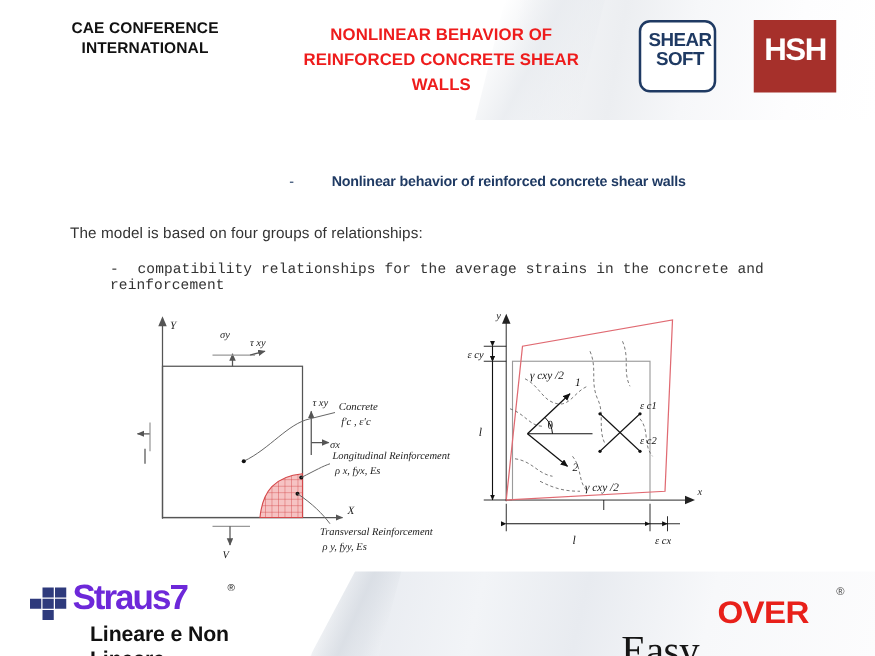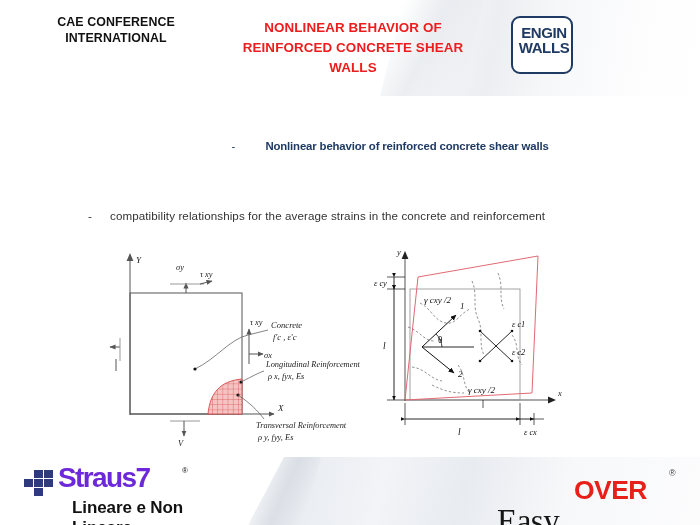--- a/index.html
+++ b/index.html
@@ -71,20 +71,21 @@
   }
   .sub-bullet .dash{display:inline-block;width:34px;text-align:left;font-weight:normal;}
 
   .para{
     position:absolute;left:56px;top:179px;font-size:12.2px;color:#333;
     letter-spacing:.1px;
   }
   .bullet2{
     position:absolute;left:88px;top:209px;font-size:11.6px;color:#333;
     letter-spacing:.1px;
+    font-family:Liberation Mono, monospace;
   }
   .bullet2 .dash{display:inline-block;width:22px;}
 
   
   .fig-left{position:absolute;left:108px;top:243px;width:265px;height:210px;}
   .fig-right{position:absolute;left:372px;top:243px;width:230px;height:210px;}
   .fig-left svg,.fig-right svg{display:block;}
 
   
   .footer-band{
@@ -137,31 +138,35 @@
 
   <div class="conf-block">
     <div class="conf-line b">CAE CONFERENCE</div>
     <div class="conf-line b">INTERNATIONAL</div>
   </div>
 
   <div class="main-title">NONLINEAR BEHAVIOR OF REINFORCED CONCRETE SHEAR WALLS</div>
 
   <div class="logo-enginsoft">
     <div class="es-txt">
-      <span>ENGIN</span>
-      <span>WALLS</span>
+      <span>SHEAR</span>
+      <span>SOFT</span>
     </div>
   </div>
 
+  <div class="logo-hsh">
+    <div class="hsh-txt">HSH</div>
+  </div>
 
 
   <div class="sub-bullet">
     <span class="dash">-</span><span>Nonlinear behavior of reinforced concrete shear walls</span>
   </div>
 
+  <div class="para">The model is based on four groups of relationships:</div>
 
   <div class="bullet2">
     <span class="dash">-</span><span>compatibility relationships for the average strains in the concrete and reinforcement</span>
   </div>
 
   <div class="fig-left">
     <svg width="265" height="210" viewBox="0 0 265 210" xmlns="http://www.w3.org/2000/svg">
       <defs>
         <marker id="ahS" markerWidth="7" markerHeight="7" refX="5.5" refY="2.6" orient="auto">
           <path d="M0,0 L6,2.6 L0,5.2 z" fill="#555"></path>

